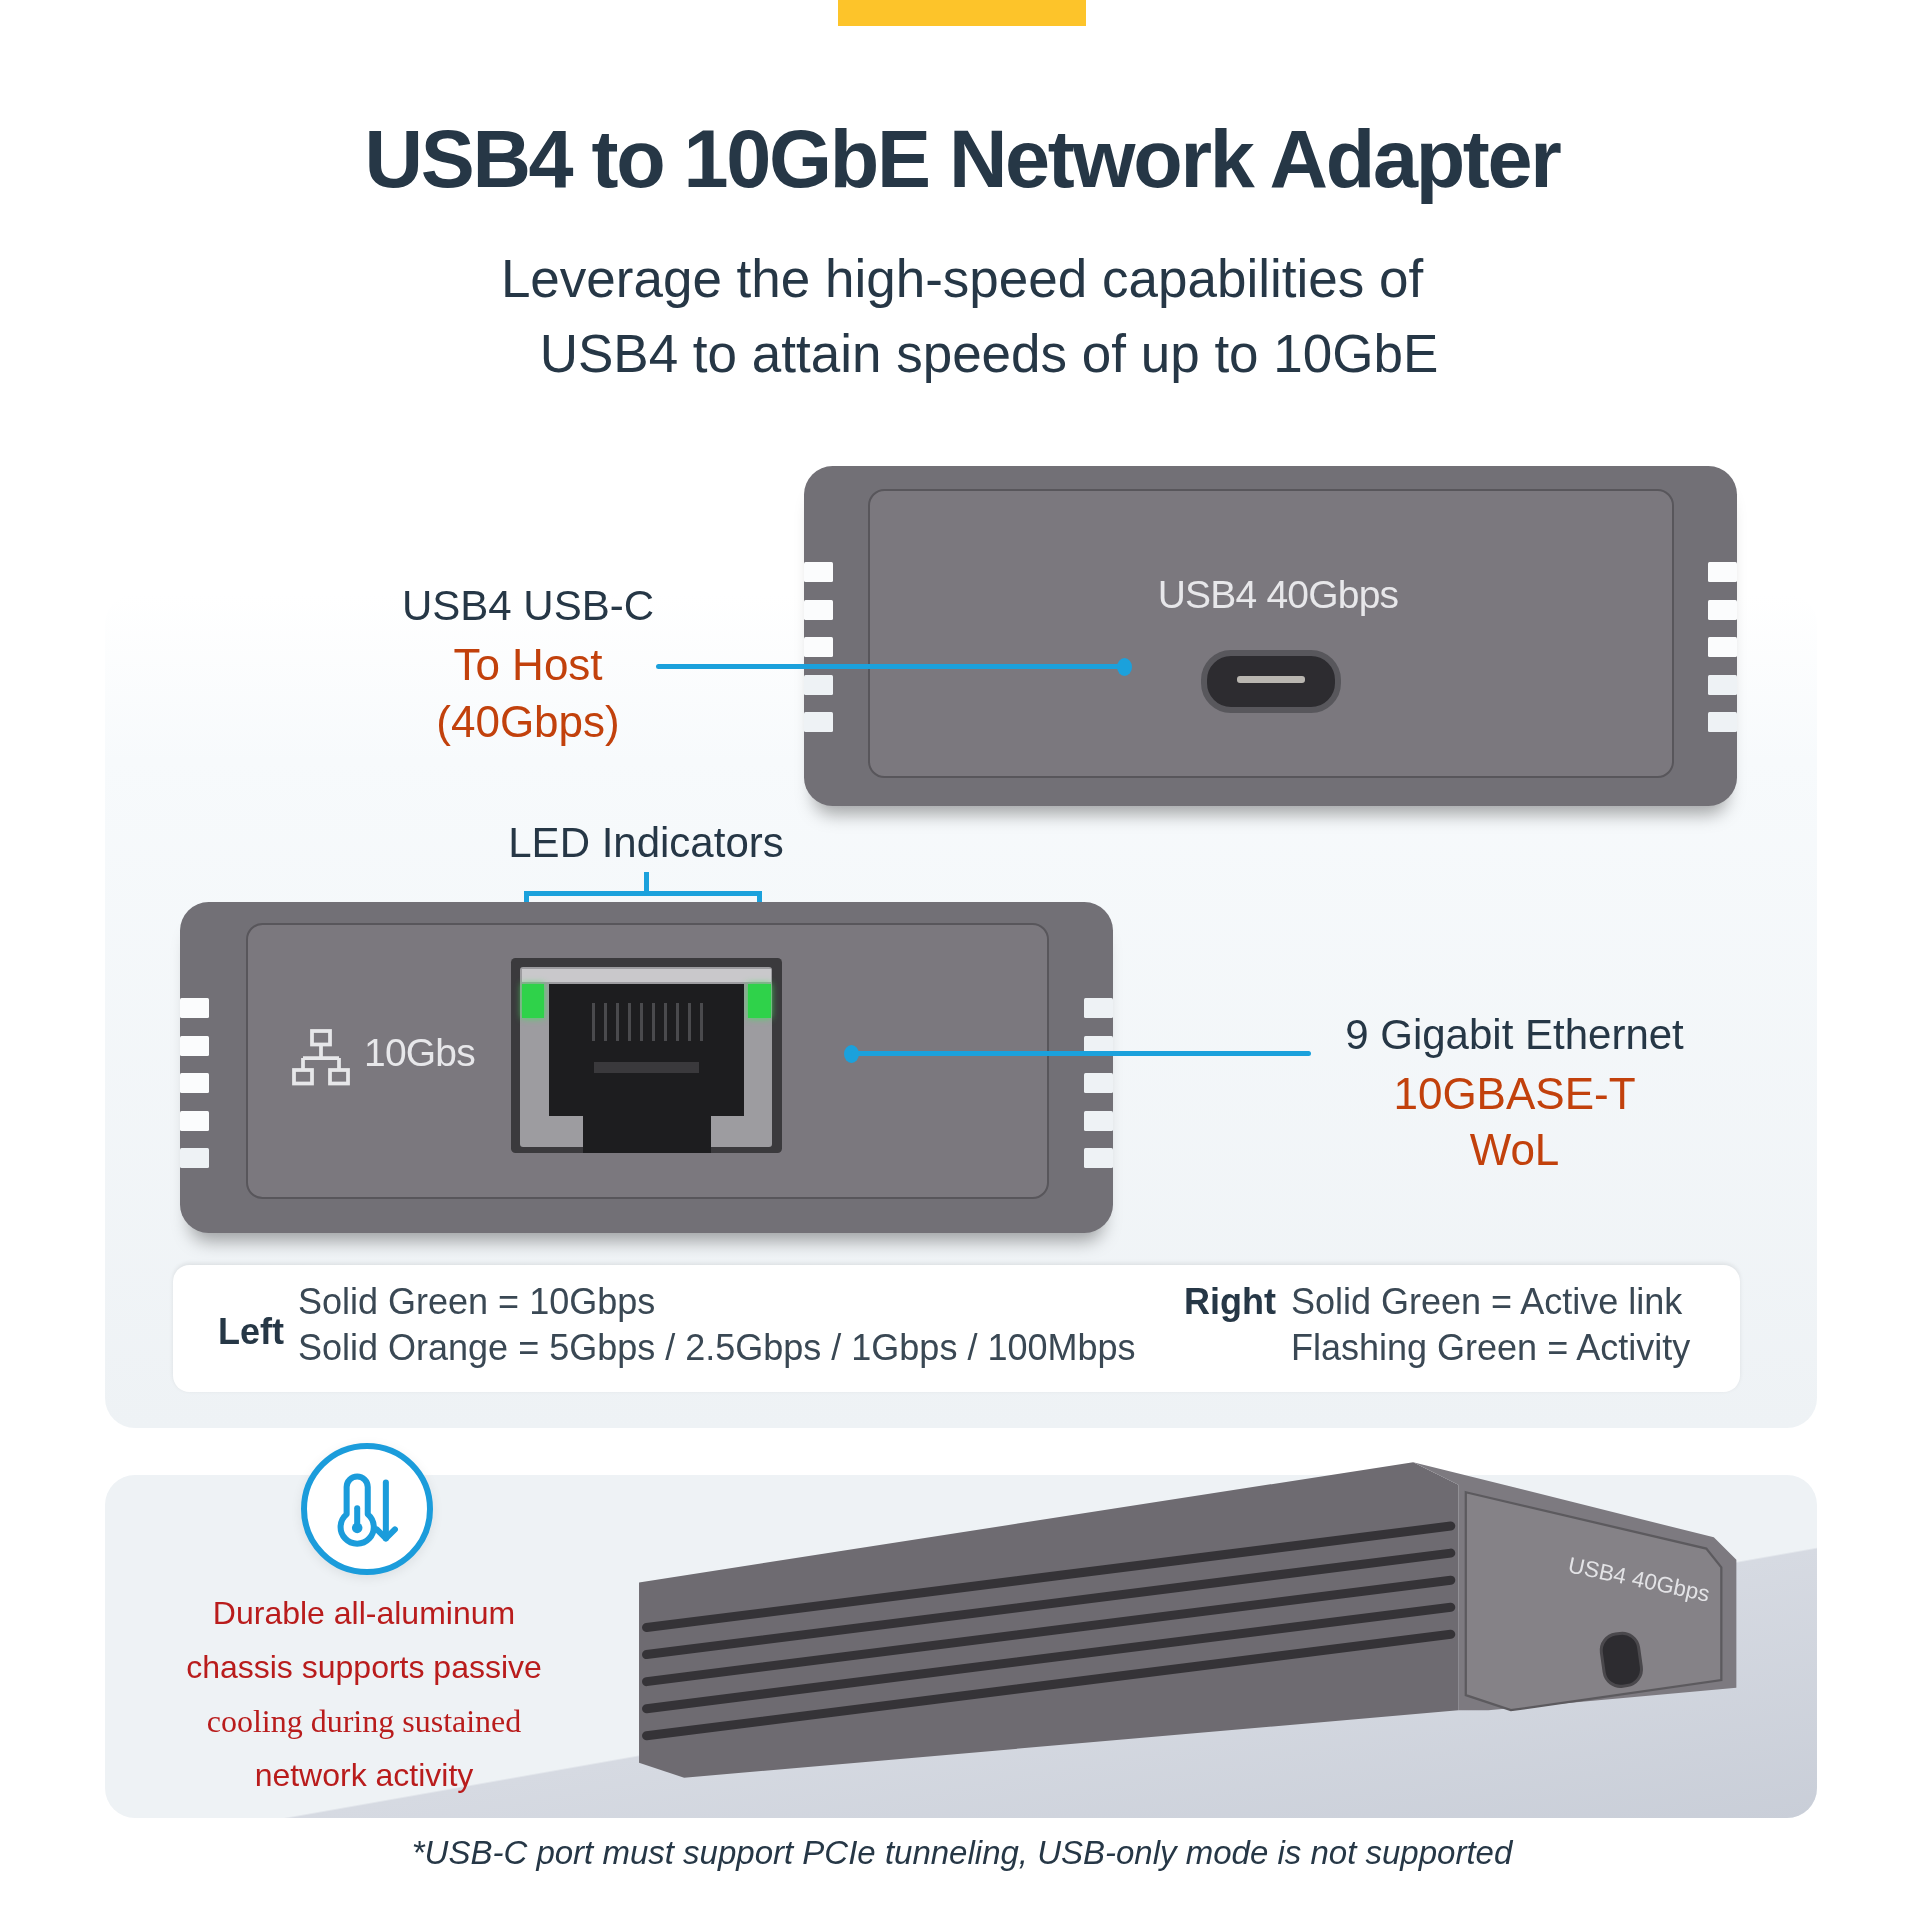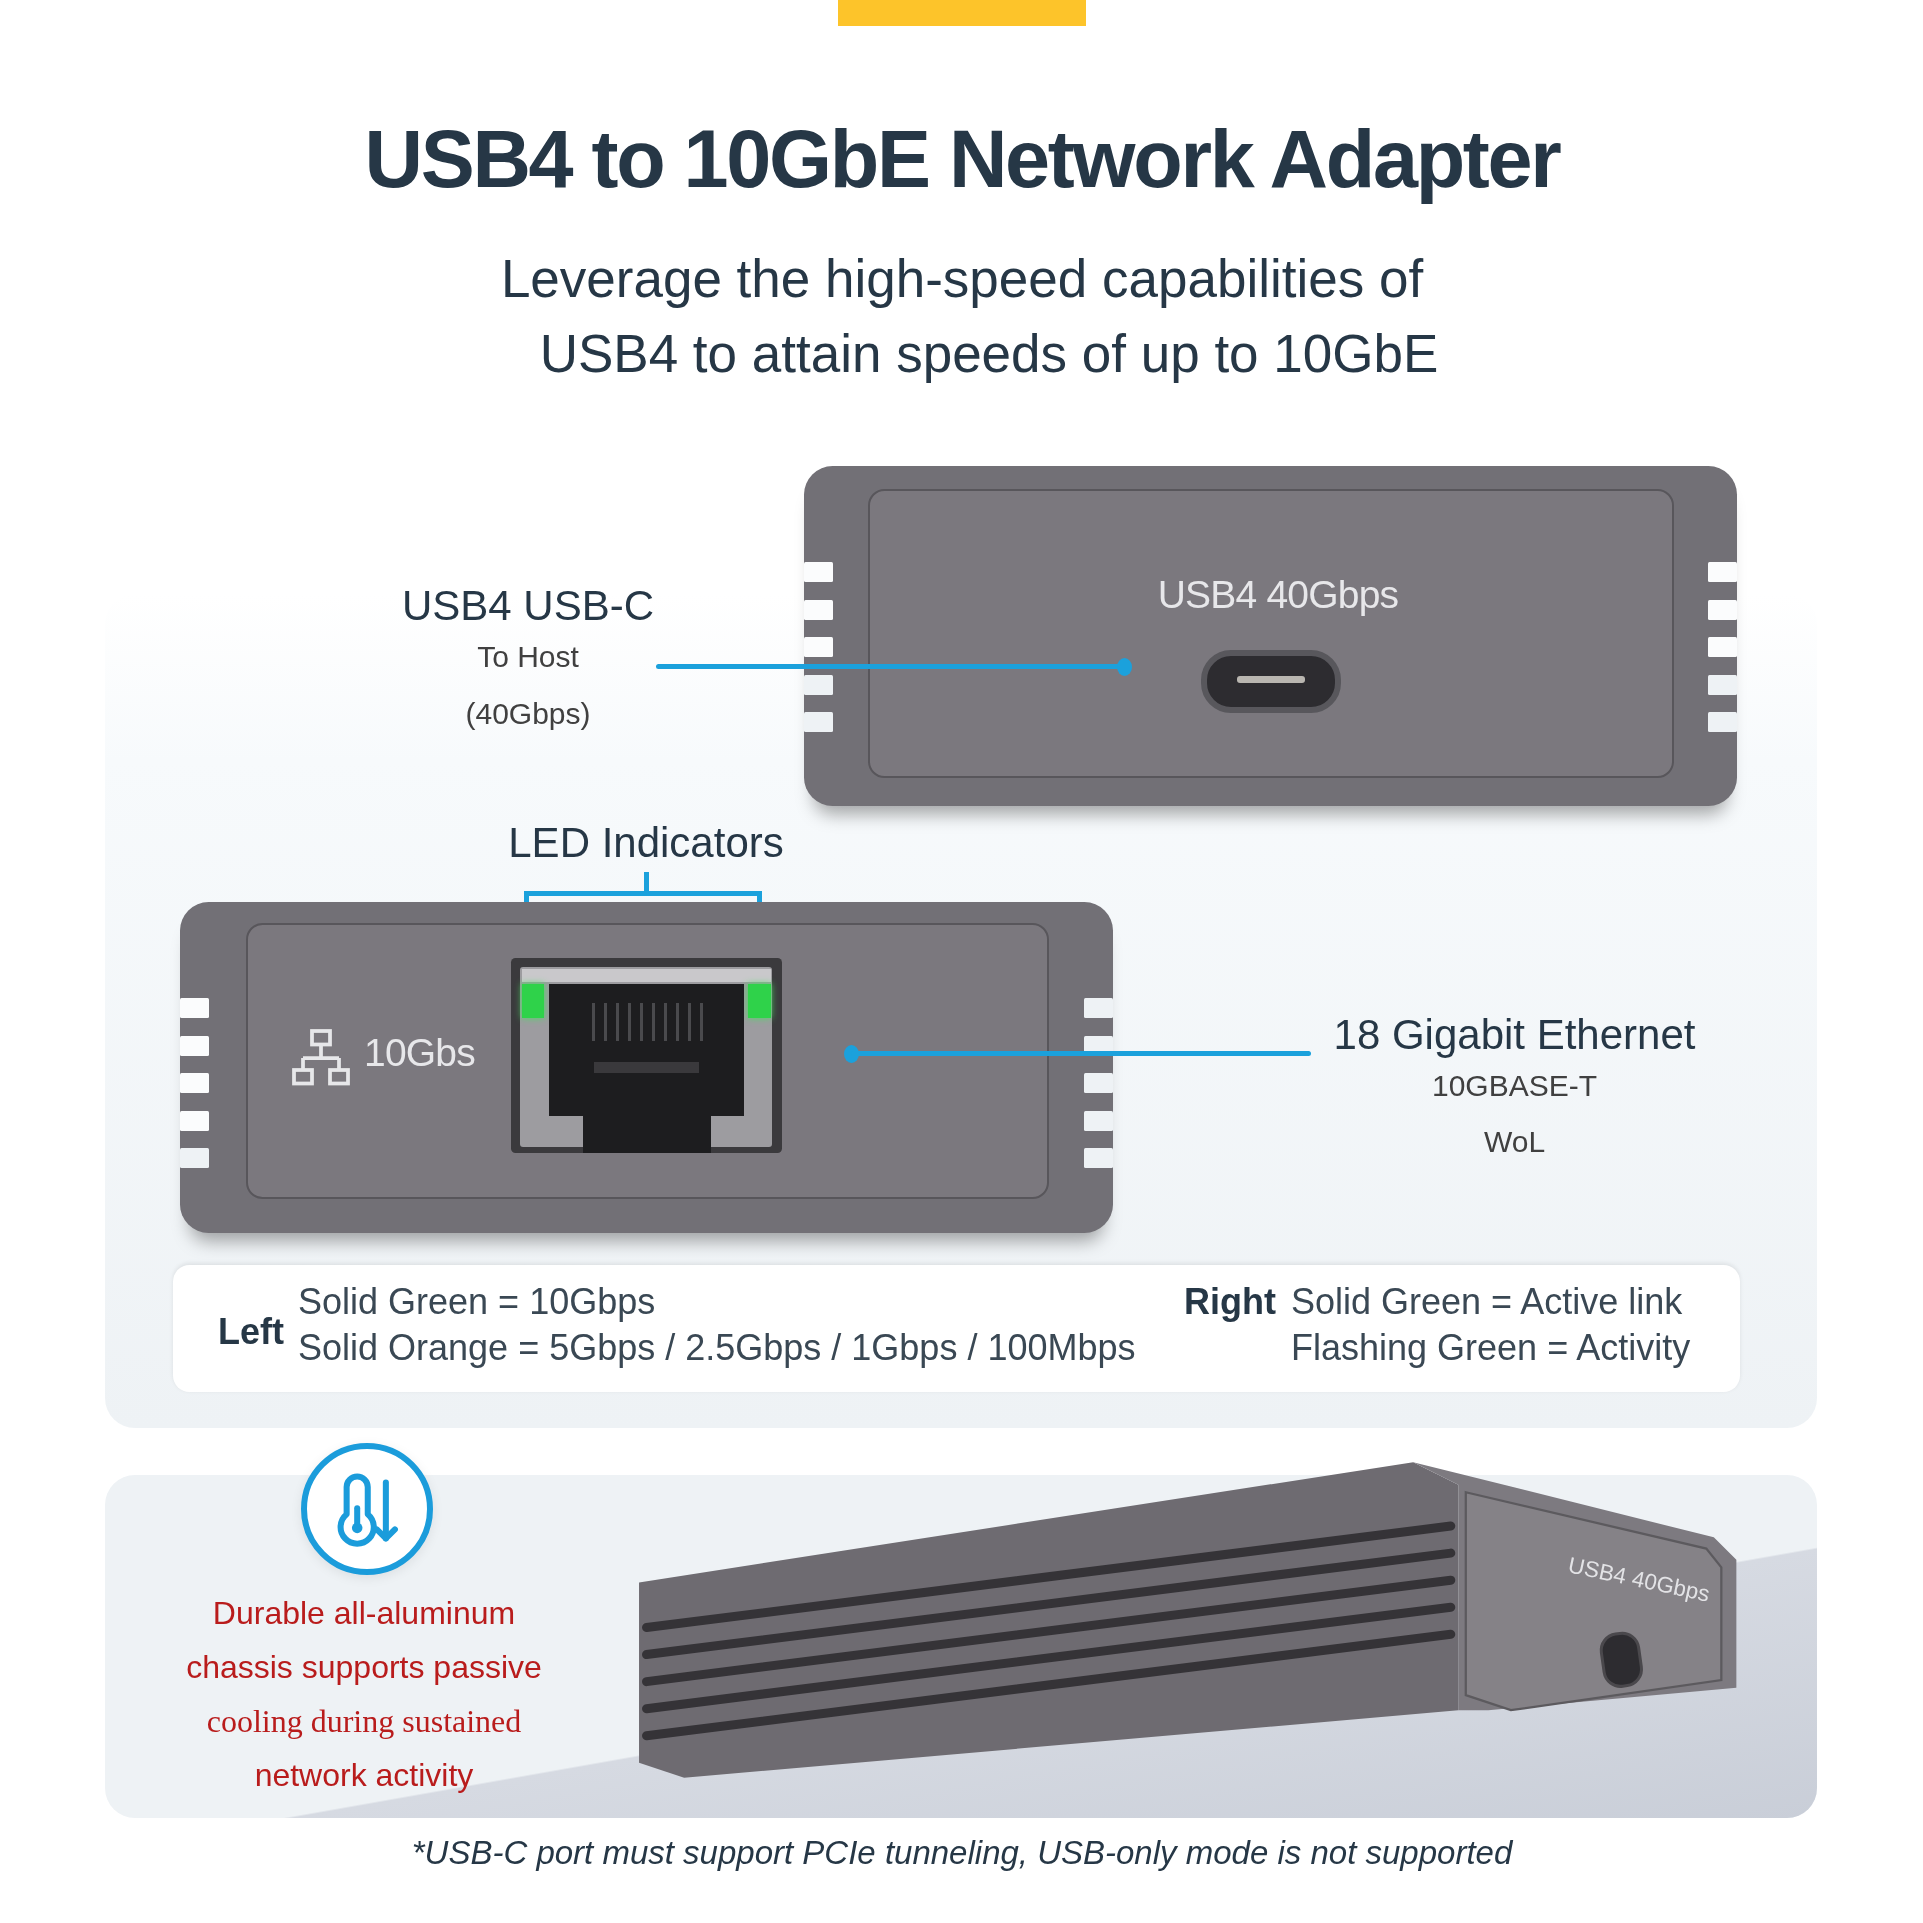--- a/index.html
+++ b/index.html
@@ -39,21 +39,21 @@
   .face-label { color: #e7e7ea; font-size: 39px; text-align: center; letter-spacing: -0.8px; }
   .usbc-port {
     width: 135px; height: 50px; border-radius: 25px; background: #2d2c30;
     border: 6px solid #58575c; box-sizing: border-box;
   }
   .usbc-tongue { width: 68px; height: 7.5px; background: #b9b6b0; border-radius: 3px; }
   .callout-line { background: #1BA1DC; height: 5.3px; border-radius: 3px; }
   .callout-dot { width: 15px; height: 18px; border-radius: 50%; background: #1BA1DC; }
   .callout-v { background: #1BA1DC; width: 5.3px; }
   .label-strong { font-size: 42px; text-align: center; color: #263746; font-weight: 400; }
-  .label-light { font-size: 30px; text-align: center; color: #404040; font-weight: 300; }
+  .label-light { font-size: 44px; text-align: center; color: #c2410c; font-weight: 300; }
   .rj45-frame {
     left: 511px; top: 958px; width: 271px; height: 195px; background: #3b3a3d; border-radius: 4.5px;
   }
   .rj45-shield { background: #9d9ca0; }
   .rj45-hole { background: #1d1d1f; }
   .led { width: 22.5px; height: 34px; background: #2fd24a; box-shadow: 0 0 7.5px #47e060; }
   .legend-box {
     left: 173px; top: 1265px; width: 1567px; height: 127px; background: #ffffff; border-radius: 16.5px;
     box-shadow: 0 -1.5px 4.5px rgba(0,0,0,0.08);
   }
@@ -146,21 +146,21 @@
   <div class="abs led" style="left:10.5px; top:25.6px;"></div>
   <div class="abs led" style="left:237px; top:25.6px;"></div>
   <div class="abs rj45-hole" style="left:38px; top:25.6px; width:195px; height:132px;"></div>
   <div class="abs rj45-hole" style="left:72px; top:150px; width:128px; height:45px;"></div>
   <div class="abs" style="left:72px; top:45px; width:126px; height:38px; background:repeating-linear-gradient(90deg,#1d1d1f 0 9px,#4a4a4d 9px 12px);"></div>
   <div class="abs" style="left:83px; top:104px; width:105px; height:10.5px; background:#3a393c;"></div>
 </div>
 
 <div class="abs callout-dot" style="left:844px; top:1045px;"></div>
 <div class="abs callout-line" style="left:851px; top:1051px; width:460px;"></div>
-<div class="abs label-strong" style="left:1289px; width:451px; top:1011px;">18 Gigabit Ethernet</div>
+<div class="abs label-strong" style="left:1289px; width:451px; top:1011px;">9 Gigabit Ethernet</div>
 <div class="abs label-light" style="left:1289px; width:451px; top:1069px;">10GBASE-T</div>
 <div class="abs label-light" style="left:1289px; width:451px; top:1125px;">WoL</div>
 
 <div class="abs legend-box"></div>
 <div class="abs legend-key" style="left:218px; top:1311px;">Left</div>
 <div class="abs legend-val" style="left:298px; top:1278px;">Solid Green = 10Gbps</div>
 <div class="abs legend-val" style="left:298px; top:1324px;">Solid Orange = 5Gbps / 2.5Gbps / 1Gbps / 100Mbps</div>
 <div class="abs legend-key" style="left:1184px; top:1281px;">Right</div>
 <div class="abs legend-val" style="left:1291px; top:1278px;">Solid Green = Active link</div>
 <div class="abs legend-val" style="left:1291px; top:1324px;">Flashing Green = Activity</div>

